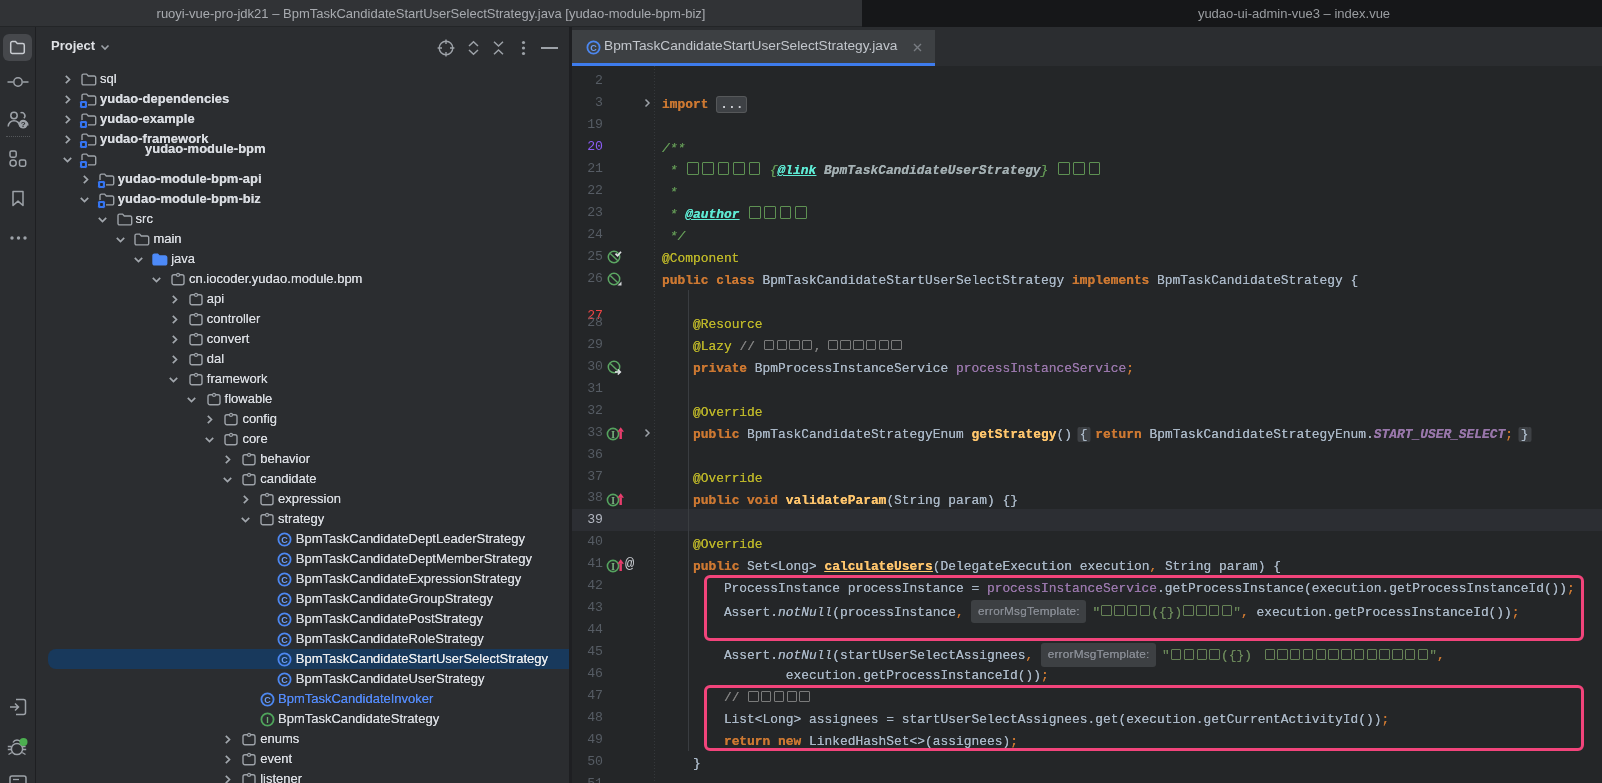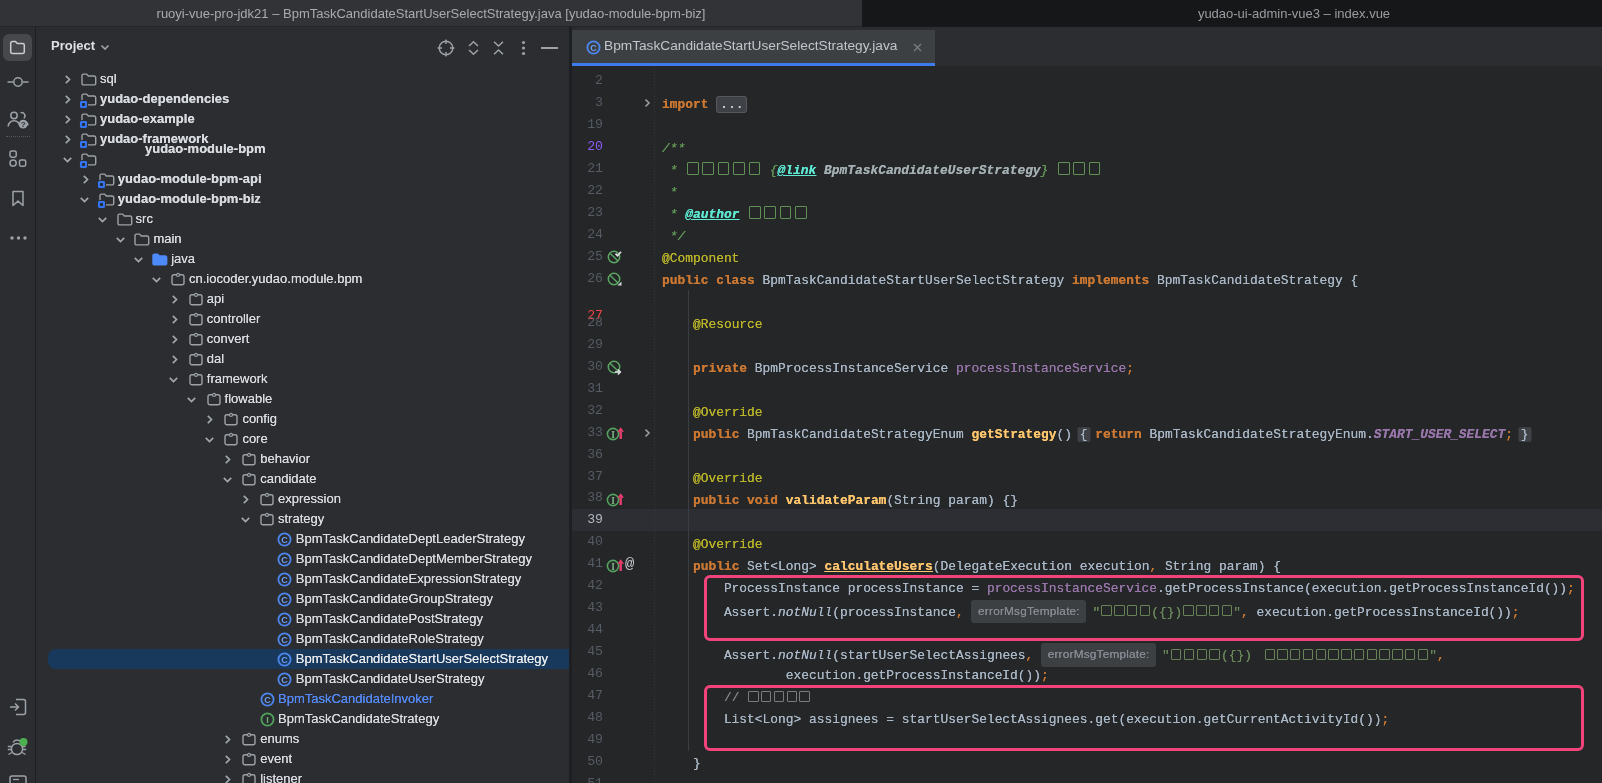--- a/index.html
+++ b/index.html
@@ -467,28 +467,30 @@
     </svg>
 <div class="code" style="left:662.0px;top:94.2px"><span class="kw">import</span> <span style="background:#3e4145;border-radius:3px;color:#ced0d6;padding:0 3px;border:1px solid #56585a">...</span></div>
 <div class="code" style="left:662.0px;top:138.1px"><span class="doc">/**</span></div>
 <div class="code" style="left:662.0px;top:160.1px"><span class="doc"> * <i class="bj"></i><i class="bj"></i><i class="bj"></i><i class="bj"></i><i class="bj"></i> {</span><span class="doctag">@link</span><span class="docit"> BpmTaskCandidateUserStrategy</span><span class="doc">} <i class="bj"></i><i class="bj"></i><i class="bj"></i></span></div>
 <div class="code" style="left:662.0px;top:182.0px"><span class="doc"> *</span></div>
 <div class="code" style="left:662.0px;top:204.0px"><span class="doc"> * </span><span class="doctag">@author</span><span class="doc"> <i class="bj"></i><i class="bj"></i><i class="bj"></i><i class="bj"></i></span></div>
 <div class="code" style="left:662.0px;top:226.0px"><span class="doc"> */</span></div>
 <div class="code" style="left:662.0px;top:248.0px"><span class="ann">@Component</span></div>
 <div class="code" style="left:662.0px;top:269.9px"><span class="kw">public class</span> BpmTaskCandidateStartUserSelectStrategy <span class="kw">implements</span> BpmTaskCandidateStrategy {</div>
 <div class="code" style="left:662.0px;top:313.9px">    <span class="ann">@Resource</span></div>
+<div class="code" style="left:662.0px;top:335.8px">    <span class="ann">@Lazy</span> <span class="cmt">// <i class="b"></i><i class="b"></i><i class="b"></i><i class="b"></i><span class="wc">,</span><i class="b"></i><i class="b"></i><i class="b"></i><i class="b"></i><i class="b"></i><i class="b"></i></span></div>
 <div class="code" style="left:662.0px;top:357.8px">    <span class="kw">private</span> BpmProcessInstanceService <span class="fld">processInstanceService</span><span class="pu">;</span></div>
 <div class="code" style="left:662.0px;top:401.7px">    <span class="ann">@Override</span></div>
 <div class="code" style="left:662.0px;top:423.7px">    <span class="kw">public</span> BpmTaskCandidateStrategyEnum <span class="meth">getStrategy</span>() <span class="fbox">{</span> <span class="kw">return</span> BpmTaskCandidateStrategyEnum.<span class="fld it" style="font-weight:bold">START_USER_SELECT</span><span class="pu">;</span> <span class="fbox">}</span></div>
 <div class="code" style="left:662.0px;top:467.7px">    <span class="ann">@Override</span></div>
 <div class="code" style="left:662.0px;top:489.6px">    <span class="kw">public void</span> <span class="meth">validateParam</span>(String param) {}</div>
 <div class="code" style="left:662.0px;top:533.6px">    <span class="ann">@Override</span></div>
 <div class="code" style="left:662.0px;top:555.5px">    <span class="kw">public</span> Set&lt;Long&gt; <span class="meth" style="text-decoration:underline">calculateUsers</span>(DelegateExecution execution<span class="pu">,</span> String param) {</div>
 <div class="code" style="left:662.0px;top:577.5px">        ProcessInstance processInstance = <span class="fld">processInstanceService</span>.getProcessInstance(execution.getProcessInstanceId())<span class="pu">;</span></div>
 <div class="code" style="left:662.0px;top:599.5px">        Assert.<span class="it">notNull</span>(processInstance<span class="pu">,</span> <span class="pill">errorMsgTemplate:</span><span class="str">"<i class="b"></i><i class="b"></i><i class="b"></i><i class="b"></i>({})<i class="b"></i><i class="b"></i><i class="b"></i><i class="b"></i>"</span><span class="pu">,</span> execution.getProcessInstanceId())<span class="pu">;</span></div>
 <div class="code" style="left:662.0px;top:643.4px">        Assert.<span class="it">notNull</span>(startUserSelectAssignees<span class="pu">,</span> <span class="pill">errorMsgTemplate:</span><span class="str">"<i class="b"></i><i class="b"></i><i class="b"></i><i class="b"></i>({})<span style="display:inline-block;width:11.5px"></span><i class="b"></i><i class="b"></i><i class="b"></i><i class="b"></i><i class="b"></i><i class="b"></i><i class="b"></i><i class="b"></i><i class="b"></i><i class="b"></i><i class="b"></i><i class="b"></i><i class="b"></i>"</span><span class="pu">,</span></div>
 <div class="code" style="left:662.0px;top:665.4px">                execution.getProcessInstanceId())<span class="pu">;</span></div>
 <div class="code" style="left:662.0px;top:687.4px">        <span class="cmt">// <i class="b"></i><i class="b"></i><i class="b"></i><i class="b"></i><i class="b"></i></span></div>
 <div class="code" style="left:662.0px;top:709.3px">        List&lt;Long&gt; assignees = startUserSelectAssignees.get(execution.getCurrentActivityId())<span class="pu">;</span></div>
+<div class="code" style="left:662.0px;top:731.3px">        <span class="kw">return new</span> LinkedHashSet&lt;&gt;(assignees)<span class="pu">;</span></div>
 <div class="code" style="left:662.0px;top:753.3px">    }</div>
 <div class="abs" style="left:704px;top:575px;width:880px;height:66px;border:3px solid #f2447b;border-radius:6px"></div>
 <div class="abs" style="left:704px;top:685px;width:880px;height:66px;border:3px solid #f2447b;border-radius:6px"></div>
 </div>
 </body></html>

